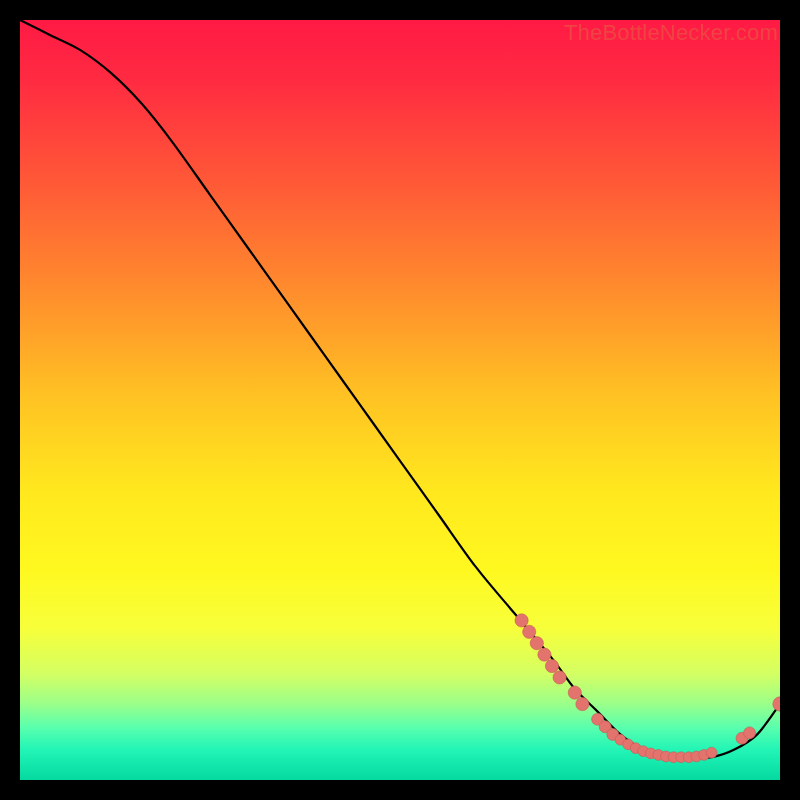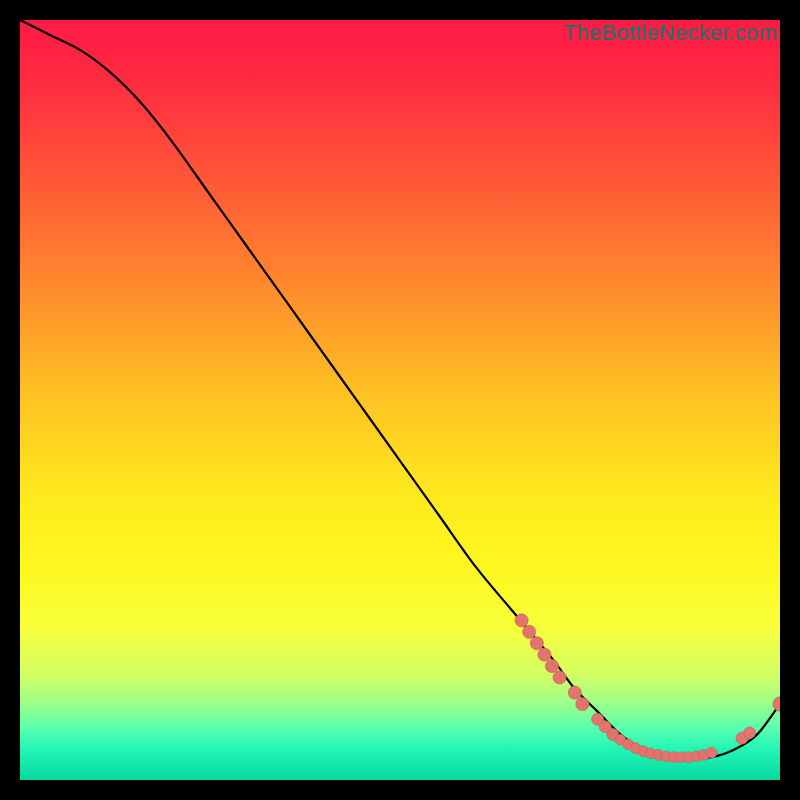--- a/index.html
+++ b/index.html
@@ -23,21 +23,21 @@
     position: absolute;
     left: 0;
     top: 0;
     width: 760px;
     height: 760px;
   }
   .watermark {
     position: absolute;
     top: 0;
     right: 2px;
-    color: #0f766e;
+    color: #ef4444;
     font-size: 22px;
     font-weight: 500;
     letter-spacing: 0.2px;
     user-select: none;
   }
   svg { display: block; }
 </style>
 </head>
 <body>
 

